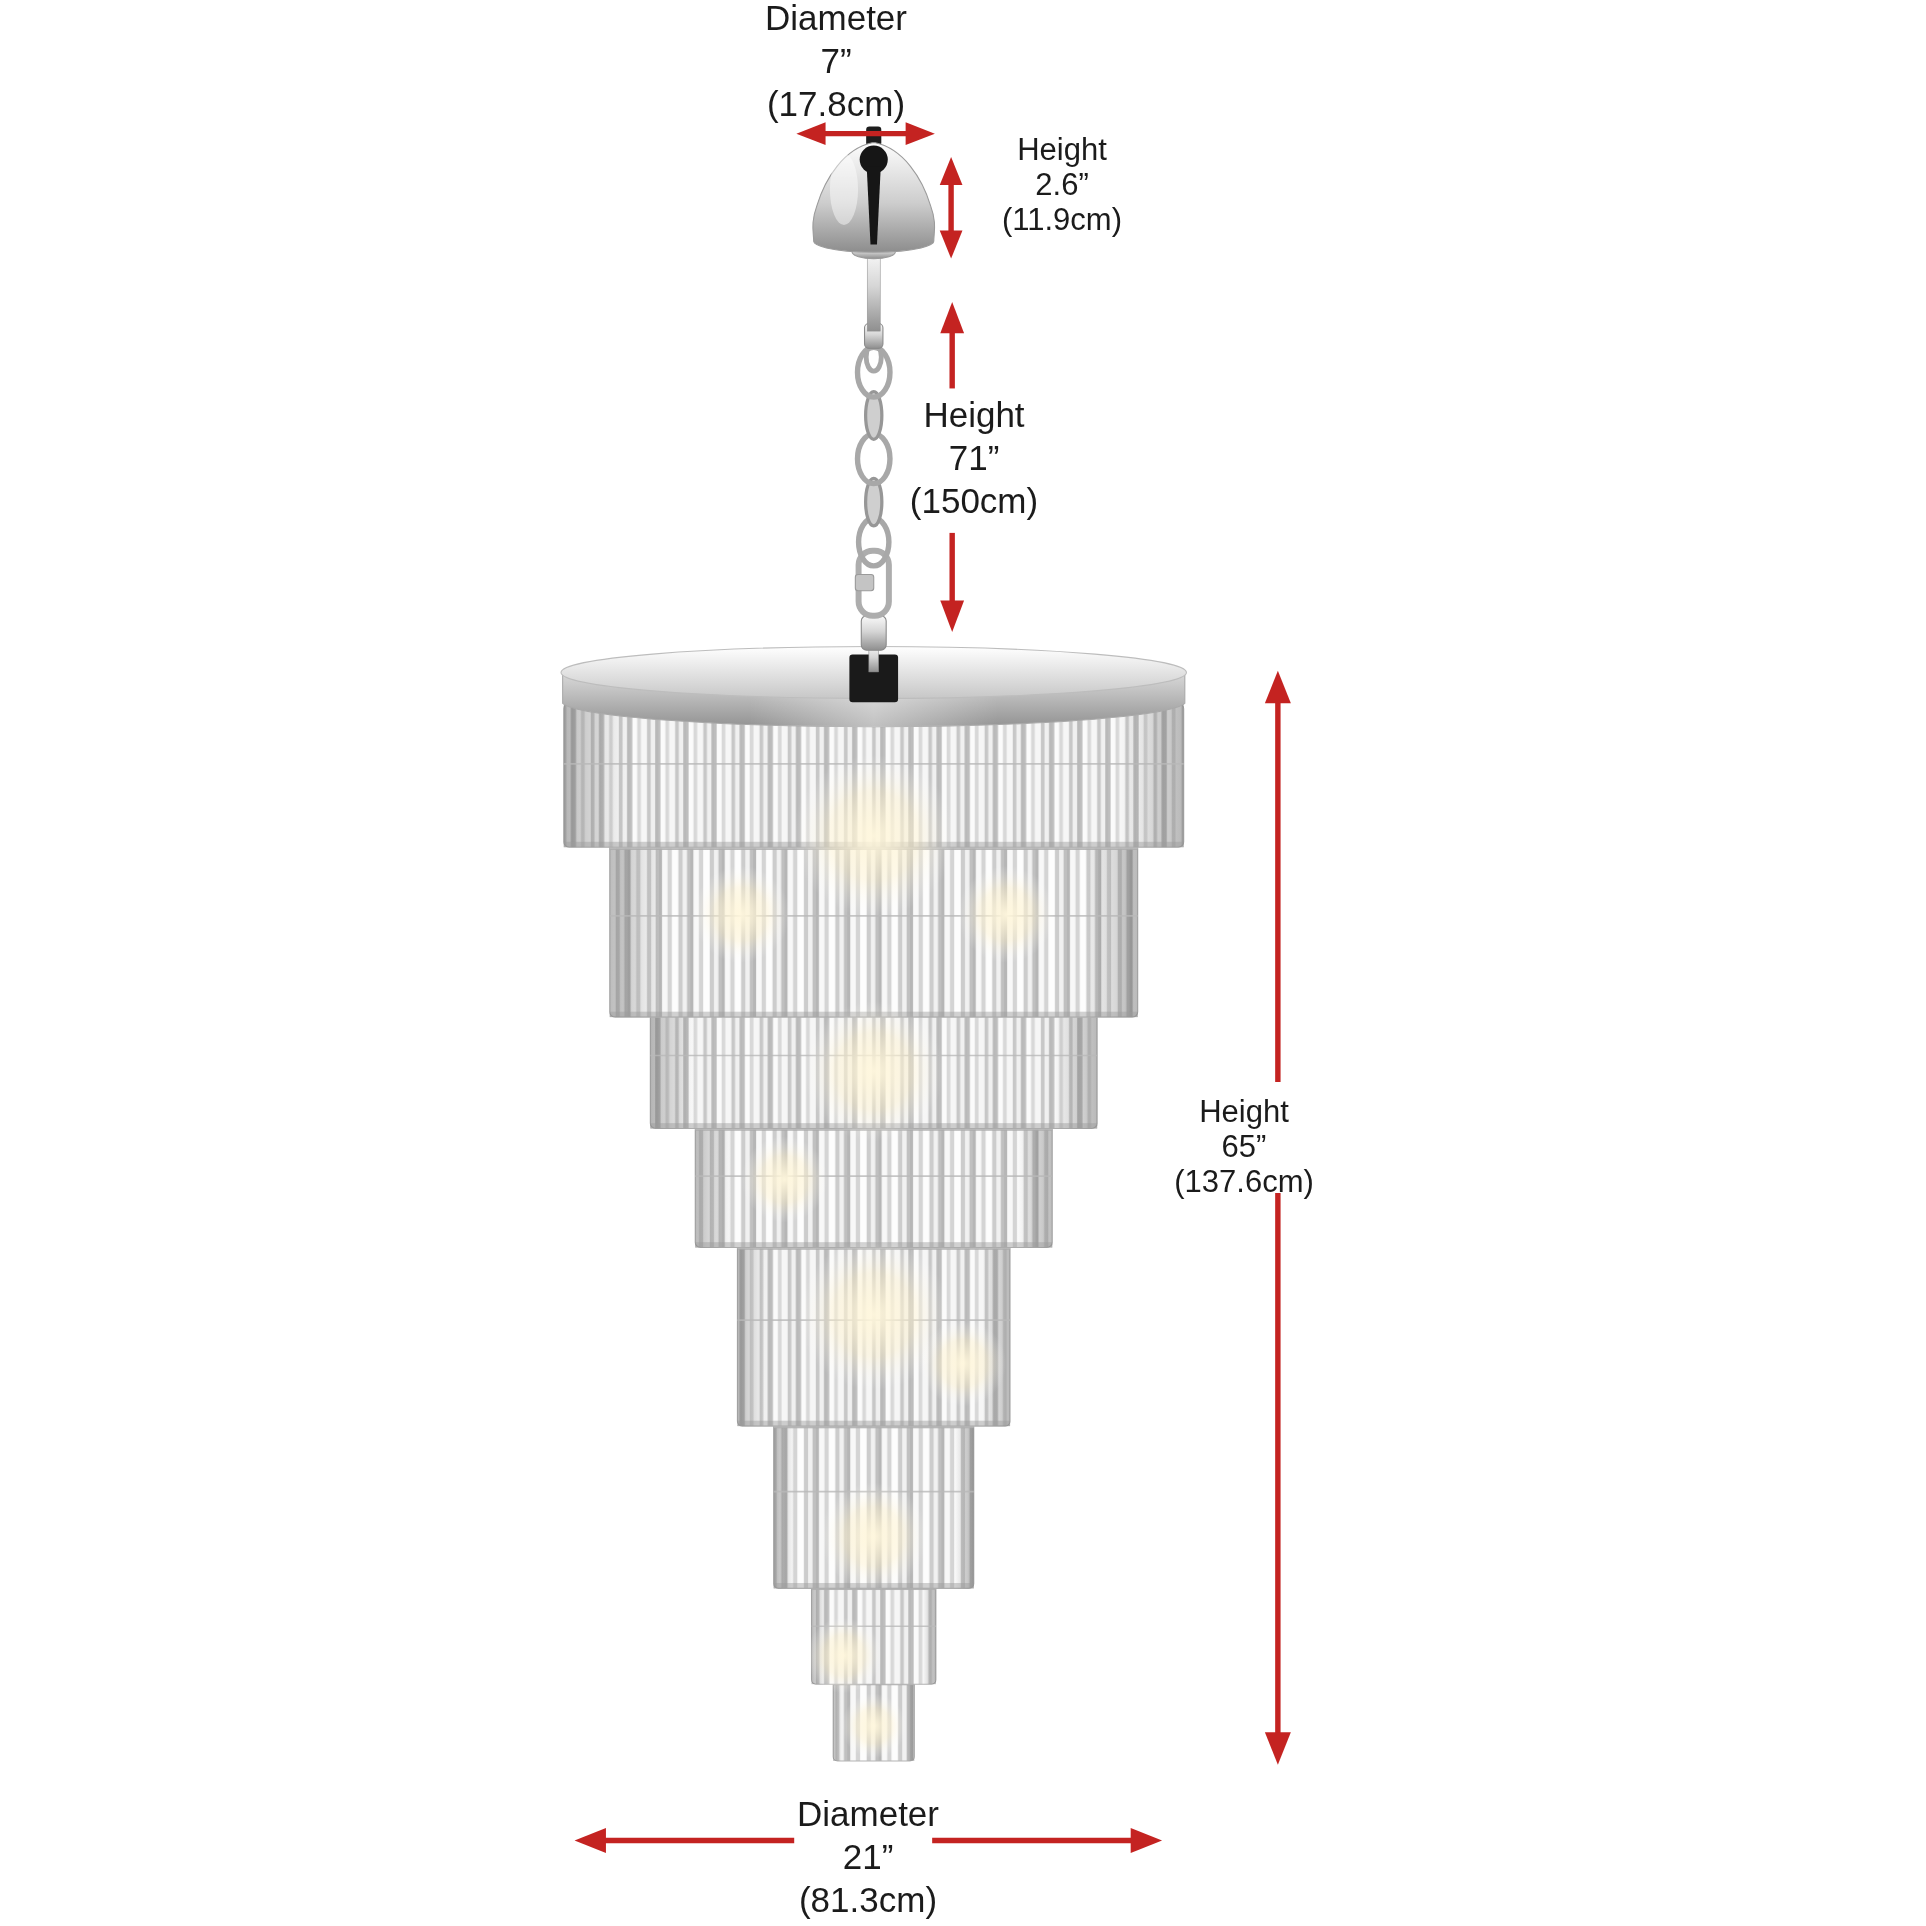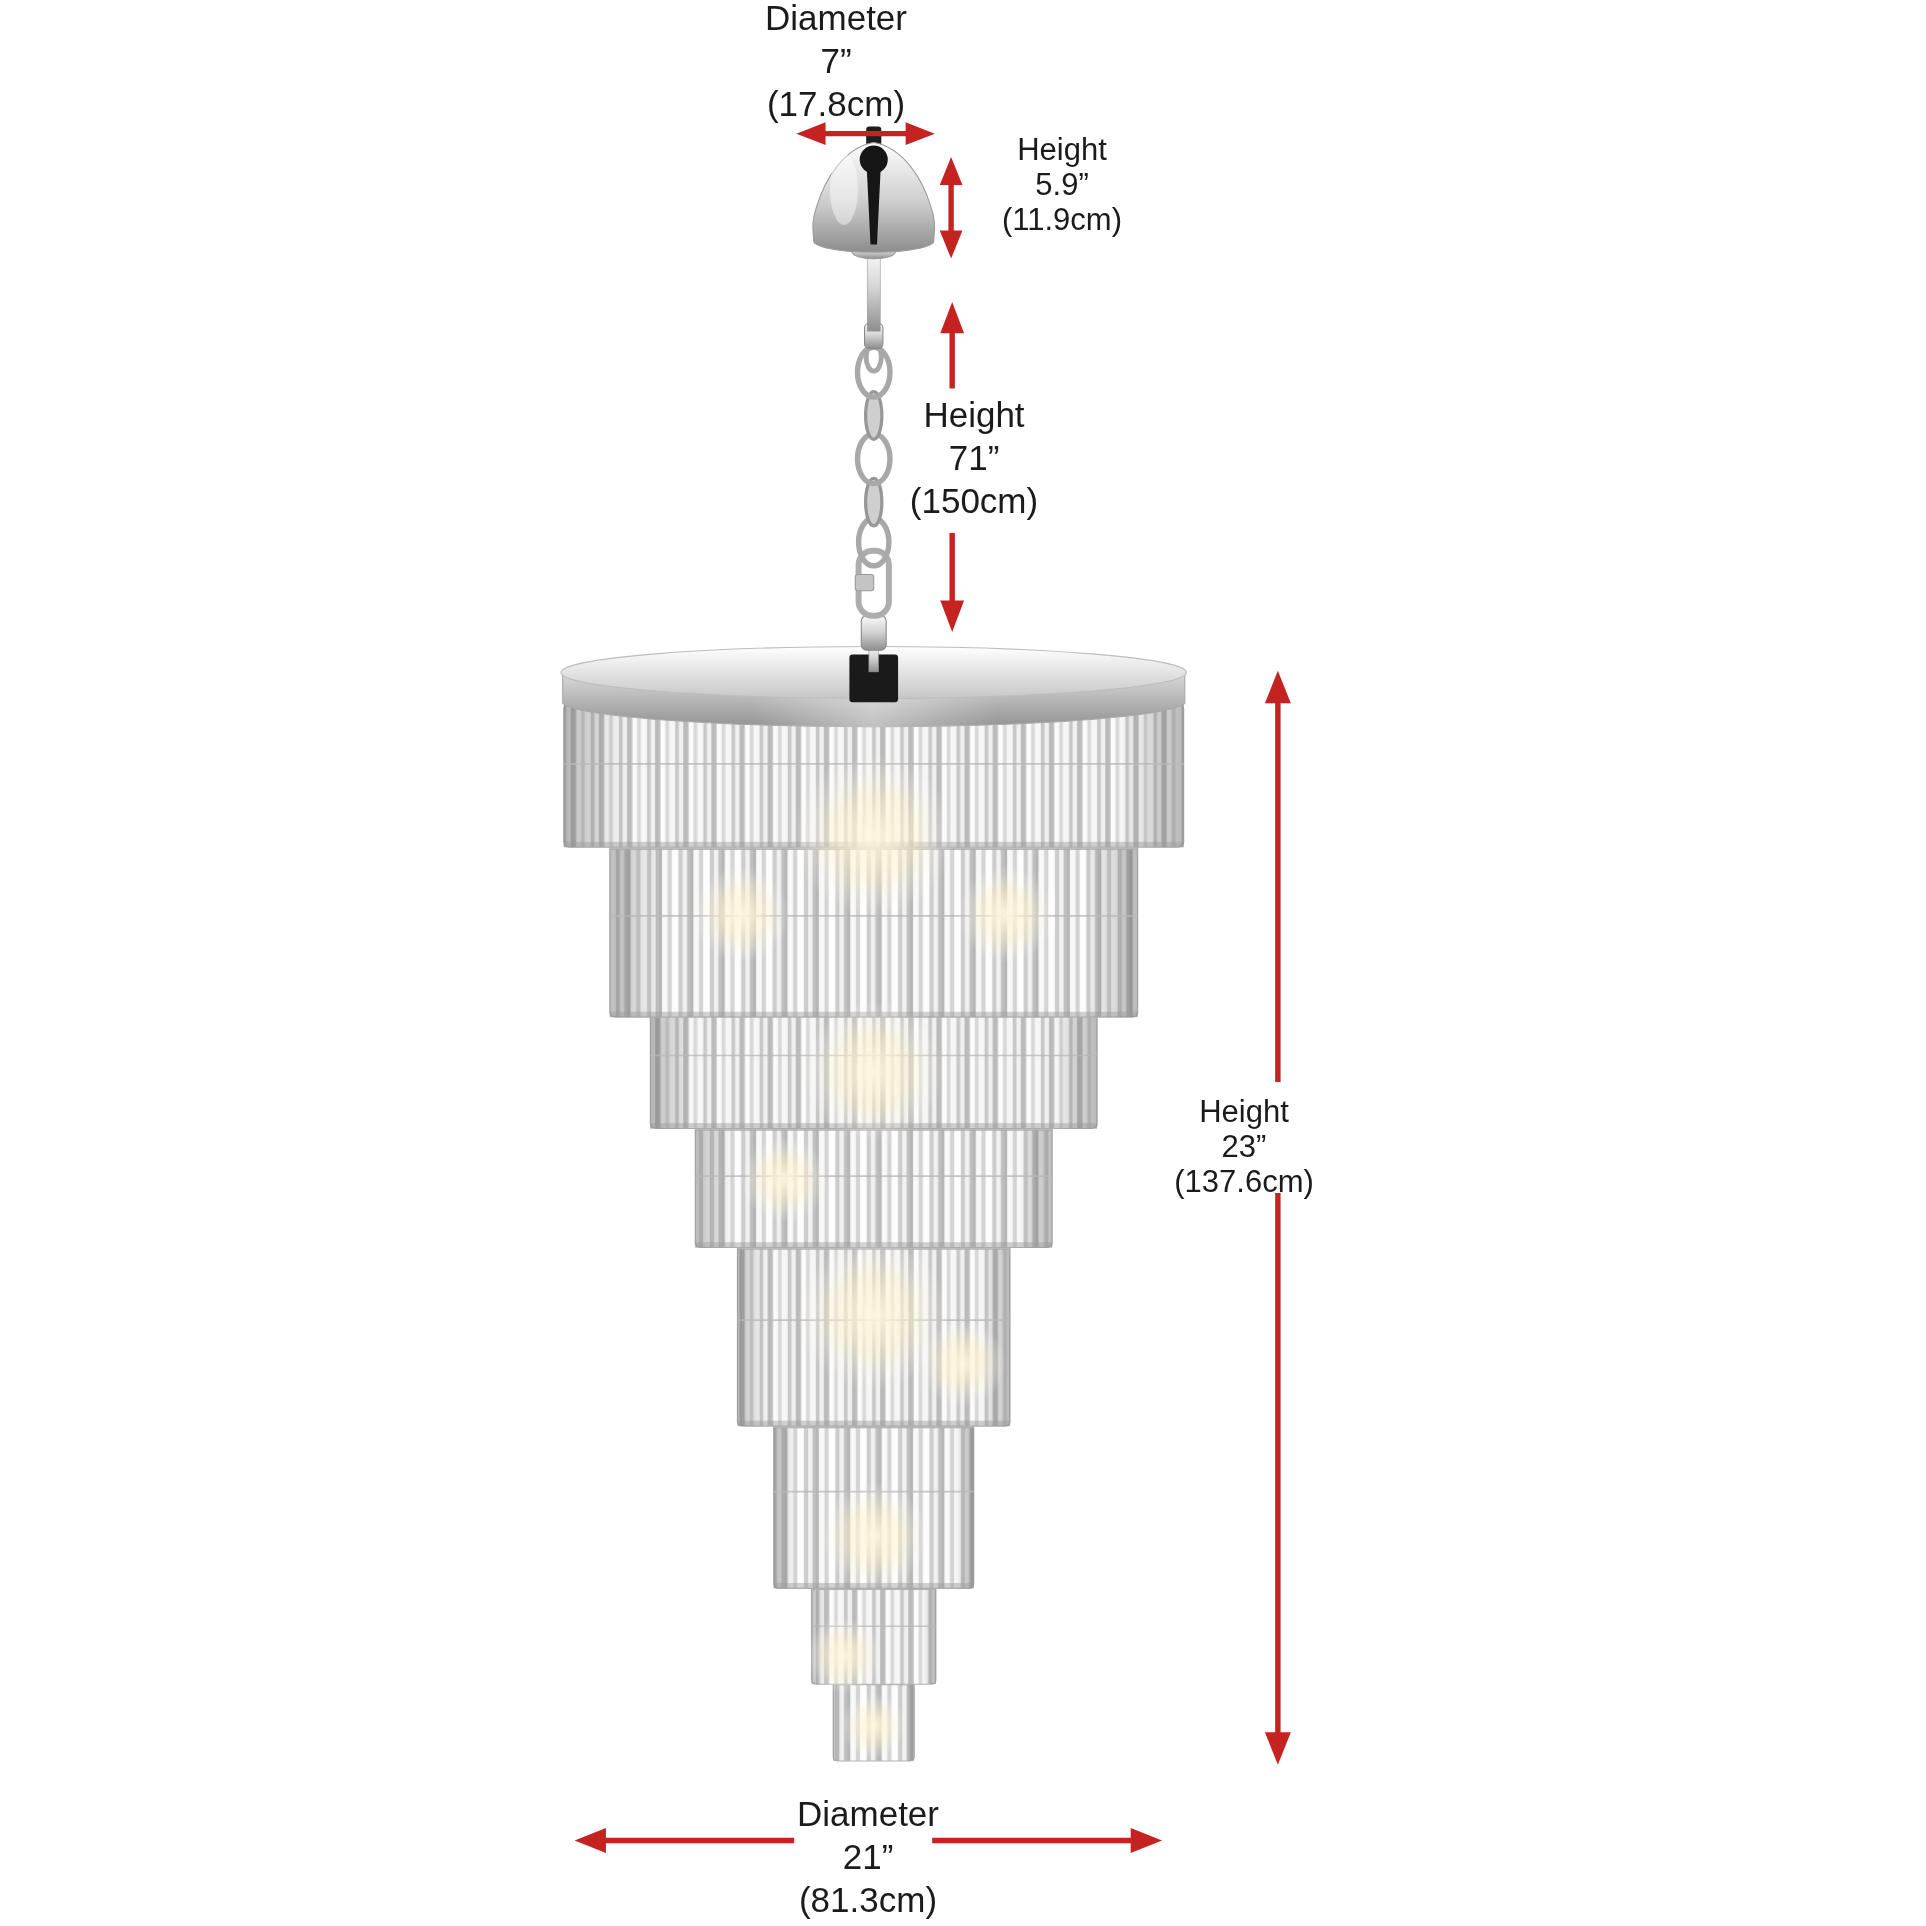--- a/index.html
+++ b/index.html
@@ -231,33 +231,33 @@
   </svg>
 
   <div class="dim big" style="left:836px;top:-4.3px;">
     <div>Diameter</div>
     <div>7”</div>
     <div>(17.8cm)</div>
   </div>
 
   <div class="dim small" style="left:1062px;top:132px;">
     <div>Height</div>
-    <div>5.9”</div>
+    <div>2.6”</div>
     <div>(11.9cm)</div>
   </div>
 
   <div class="dim big" style="left:974px;top:393px;">
     <div>Height</div>
     <div>71”</div>
     <div>(150cm)</div>
   </div>
 
   <div class="dim small" style="left:1244px;top:1094px;">
     <div>Height</div>
-    <div>23”</div>
+    <div>65”</div>
     <div>(137.6cm)</div>
   </div>
 
   <div class="dim big" style="left:868px;top:1792px;">
     <div>Diameter</div>
     <div>21”</div>
     <div>(81.3cm)</div>
   </div>
 
 </div>

